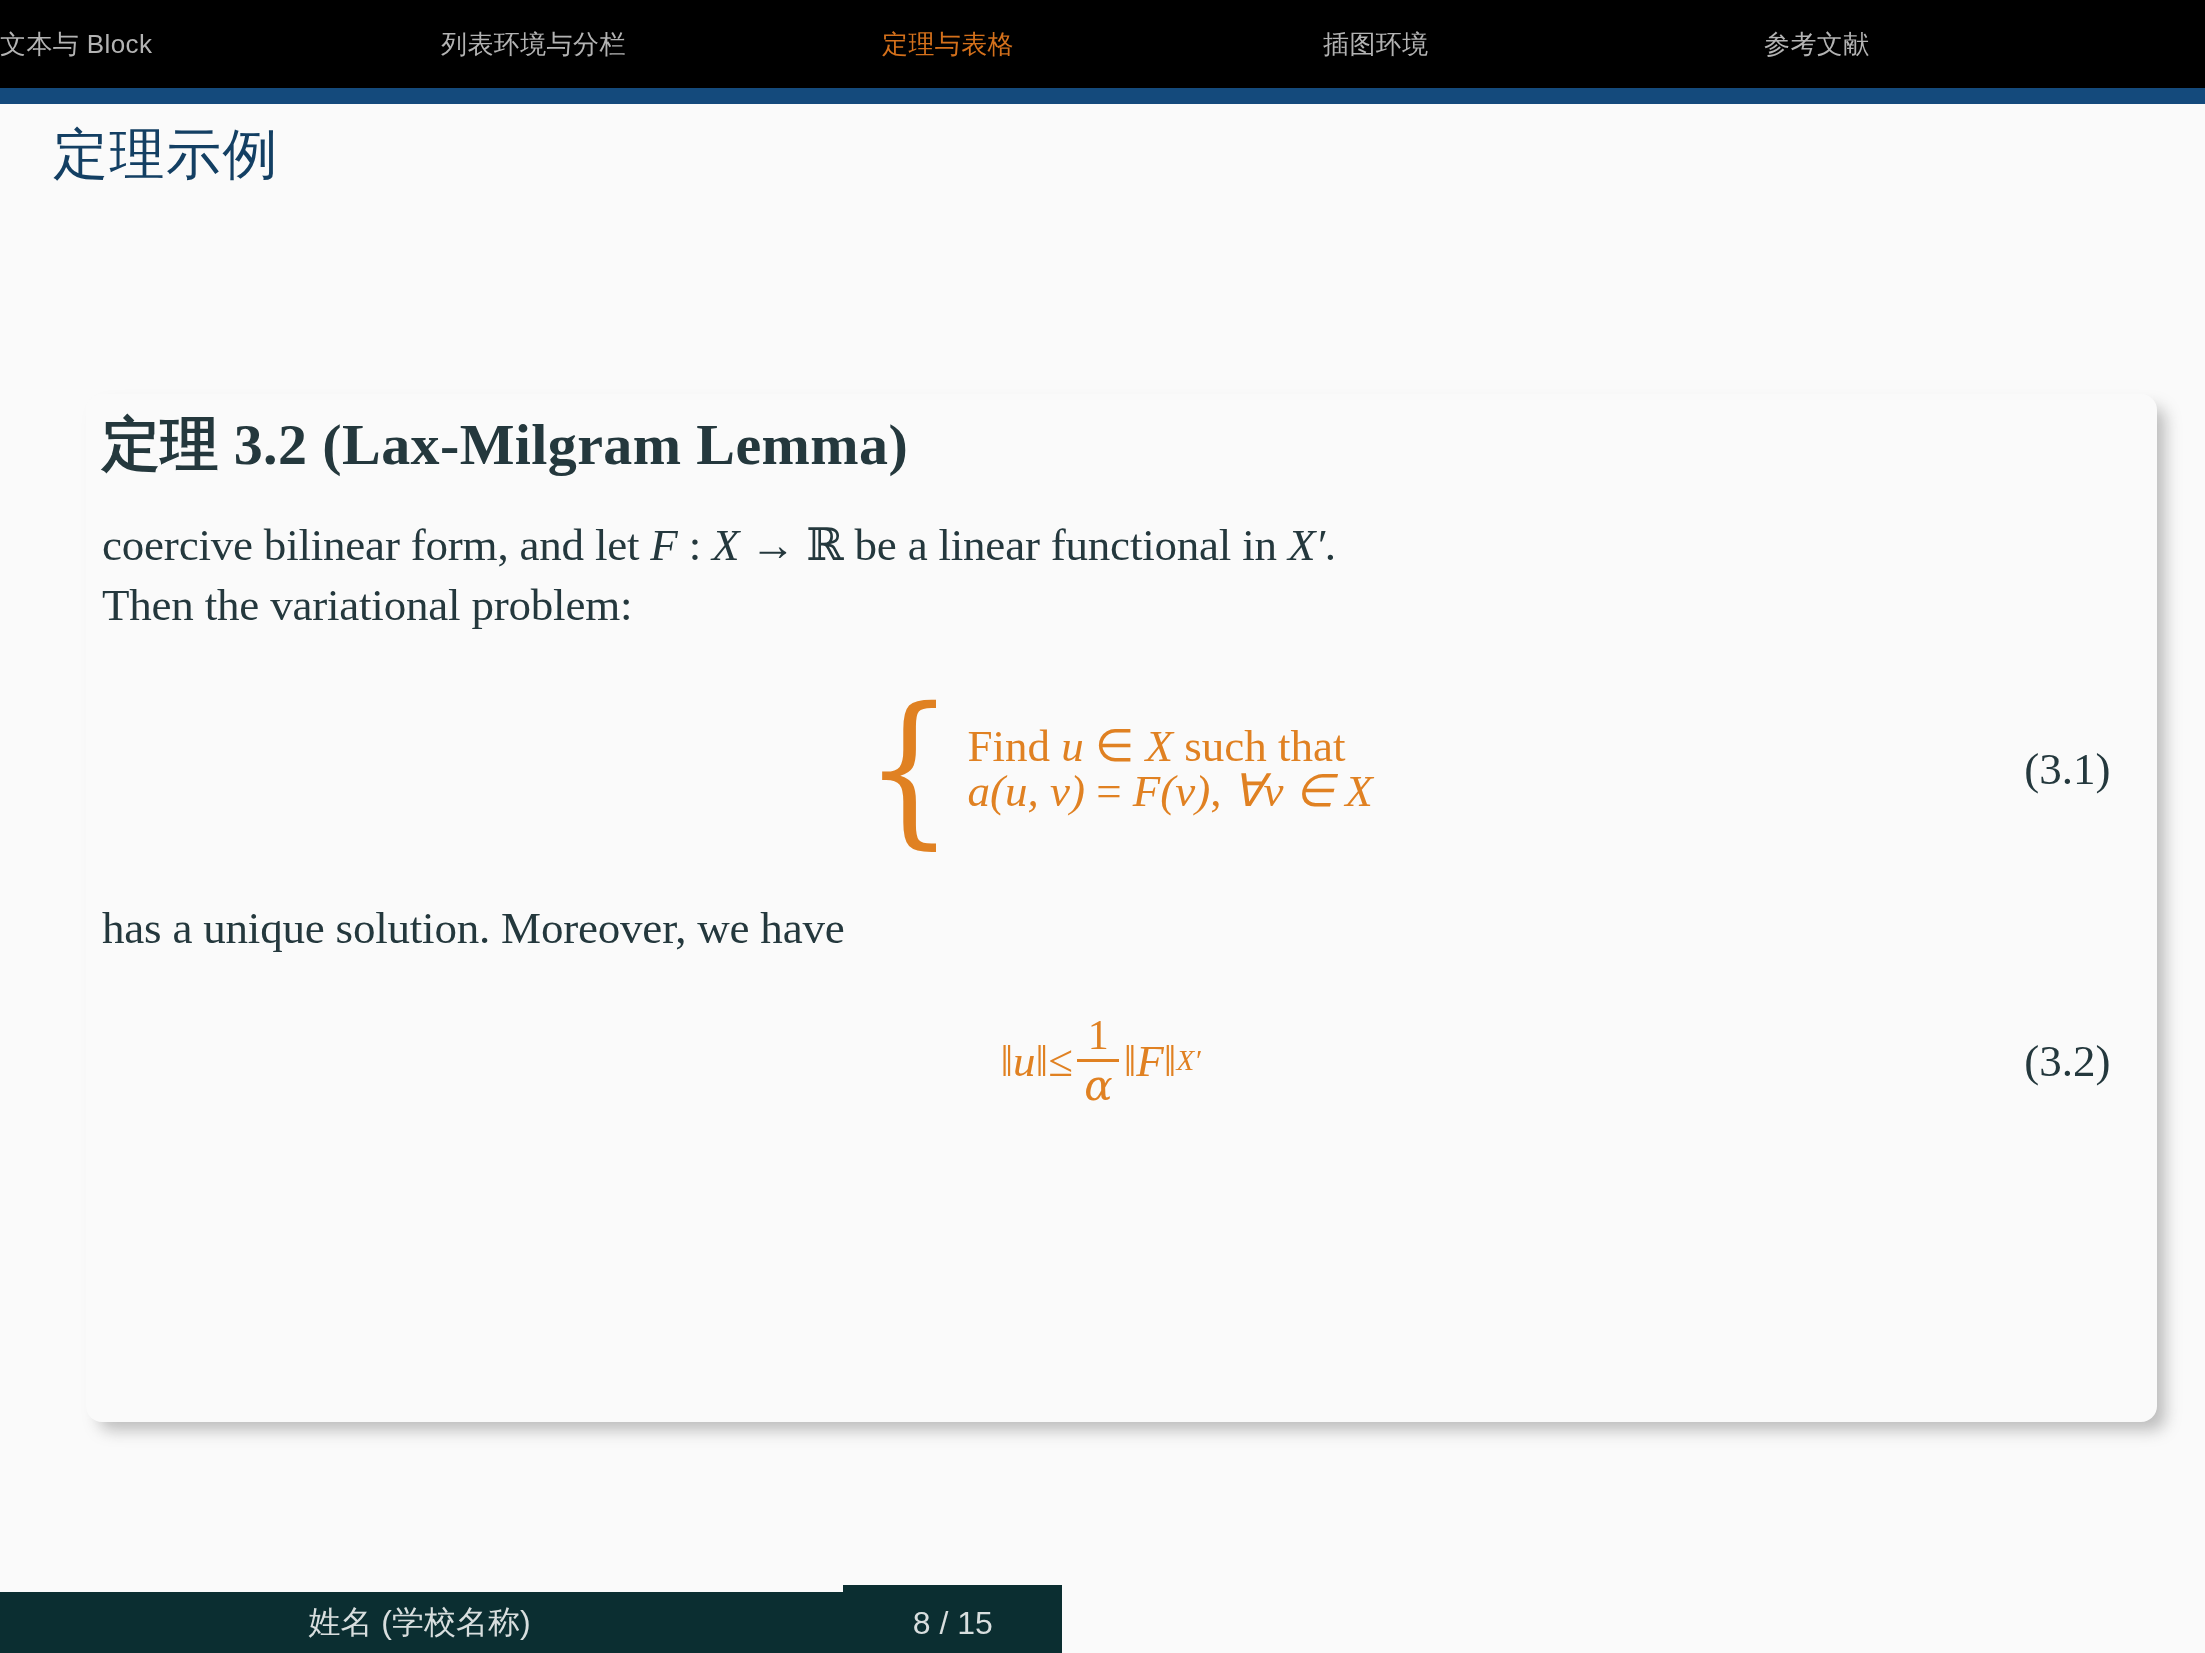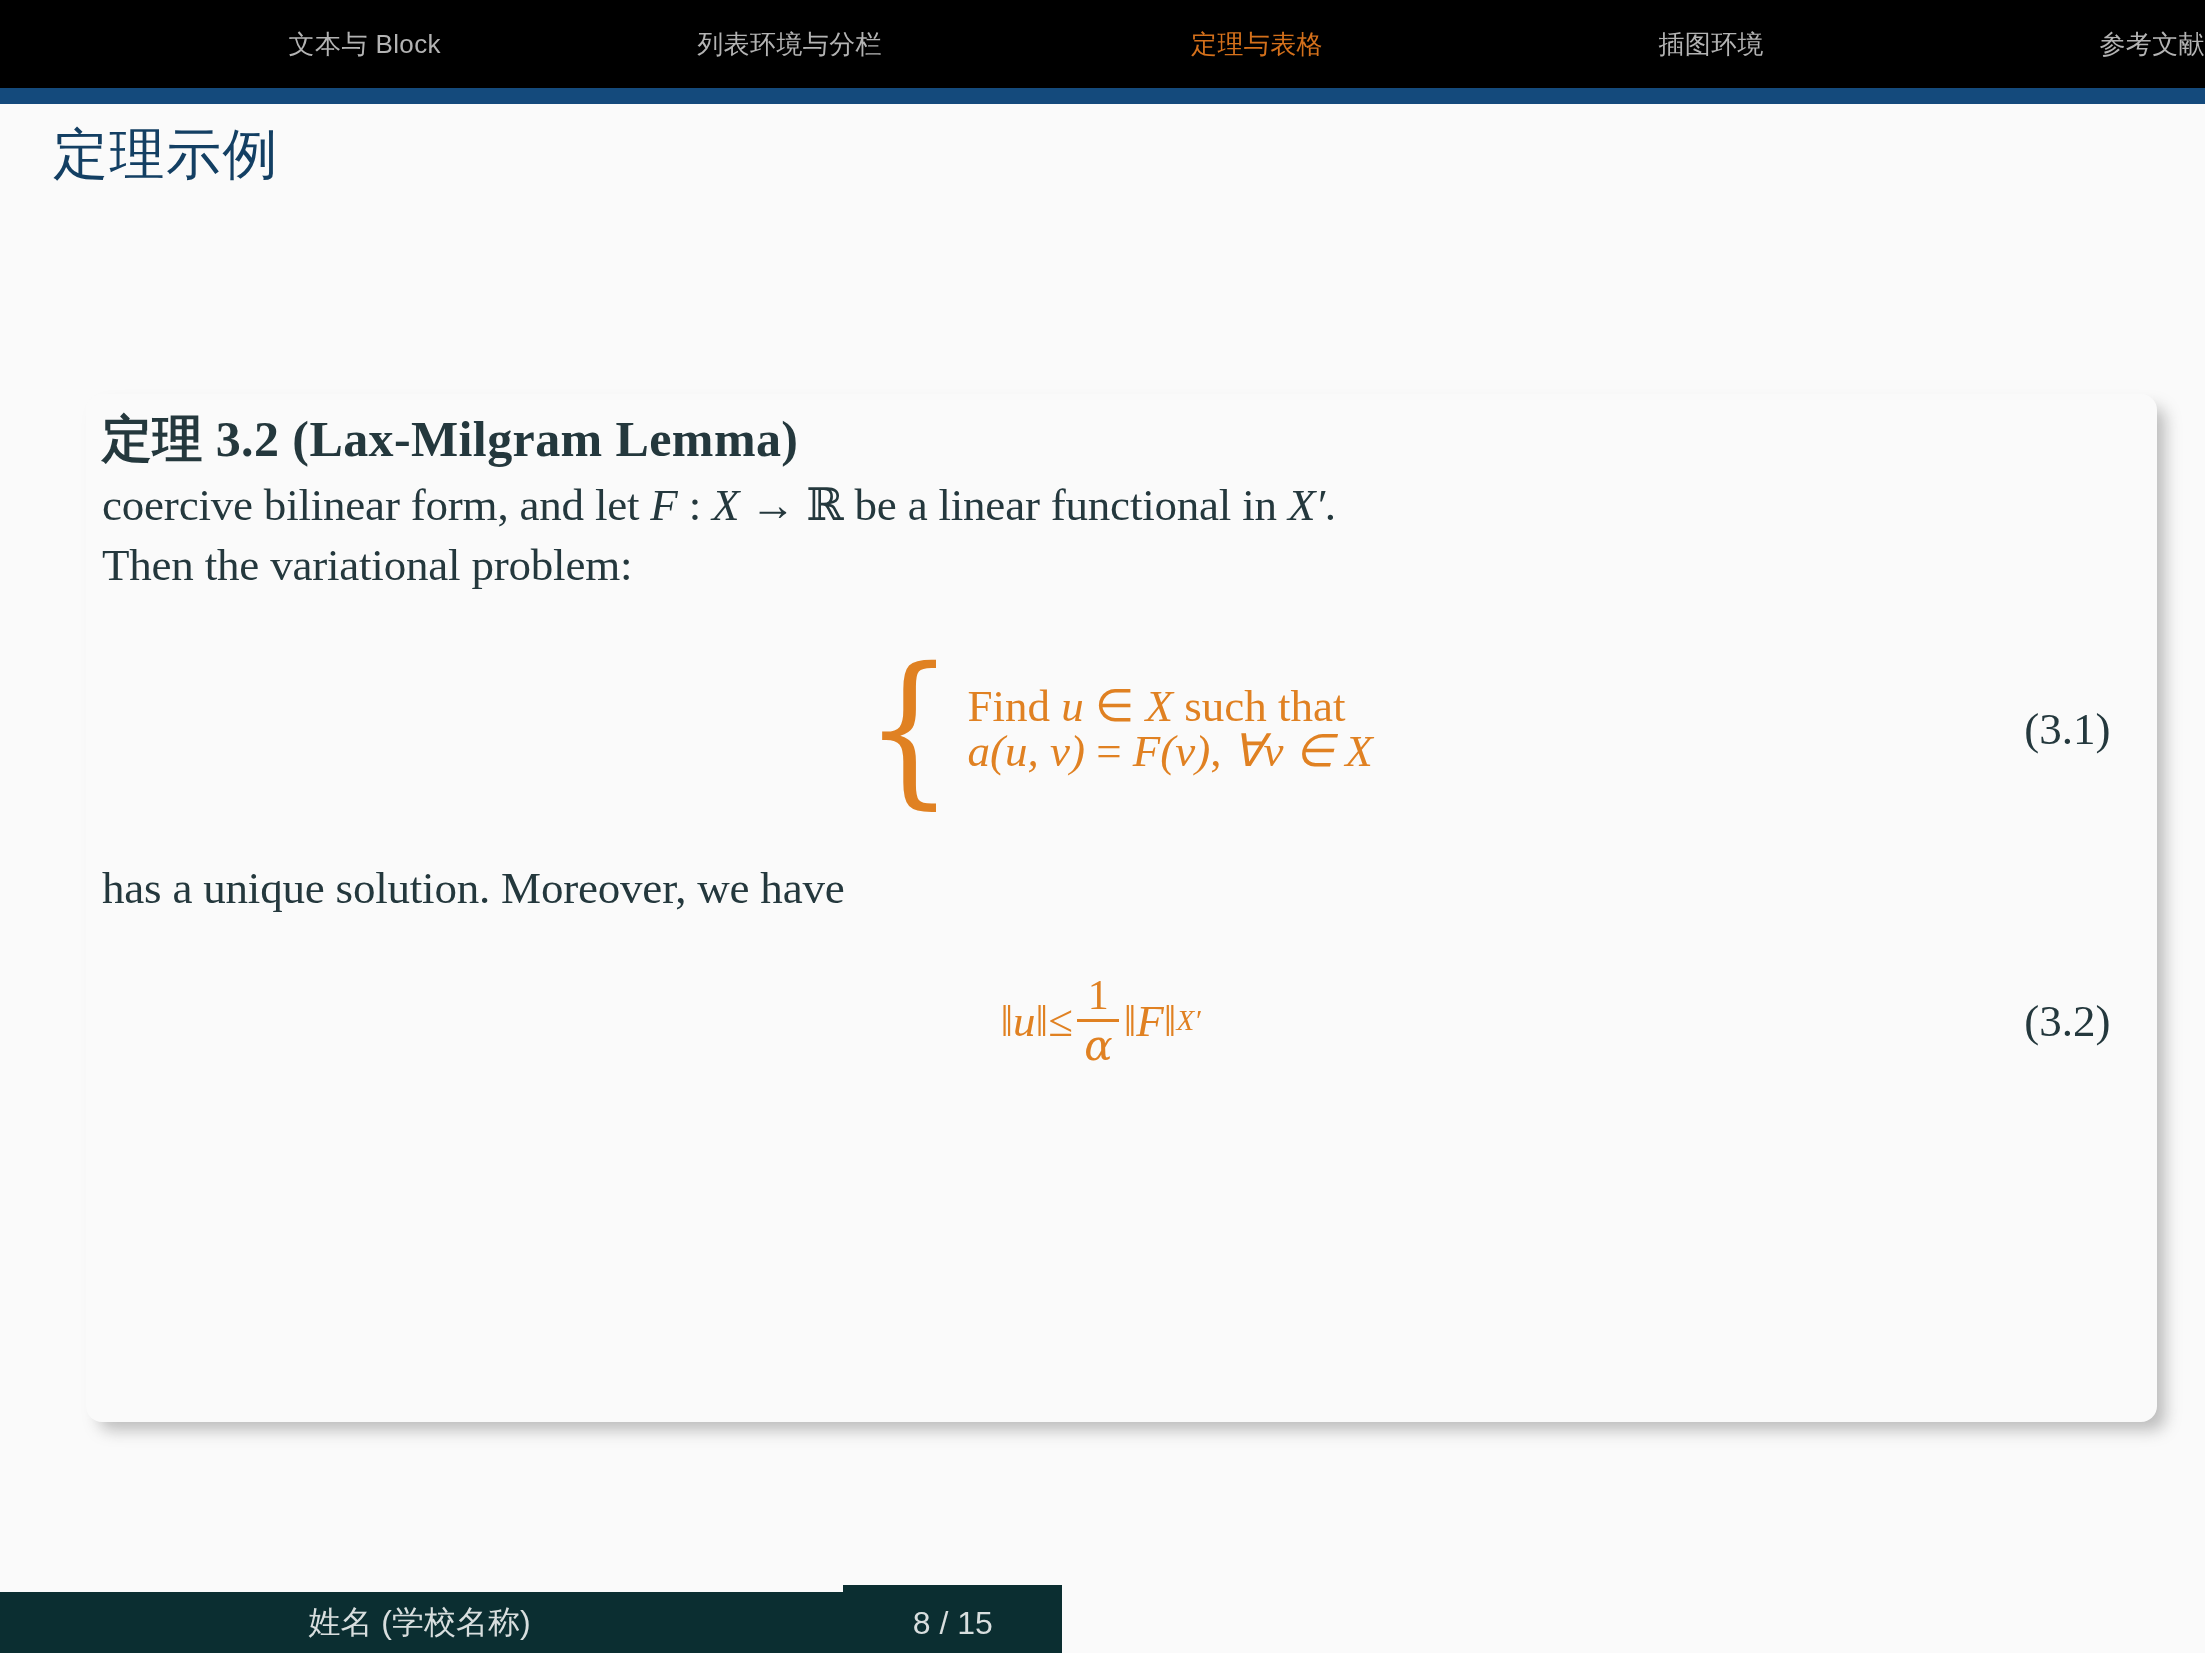--- a/index.html
+++ b/index.html
@@ -21,27 +21,26 @@
     position: absolute;
     top: 0; left: 0;
     width: 2205px;
     height: 88px;
     background: #000000;
     display: flex;
     align-items: center;
   }
   .nav-item {
     flex: 1 1 0;
-    text-align: right;
+    text-align: left;
     font-size: 26px;
     color: #b3b3b3;
     letter-spacing: 0.4px;
     white-space: nowrap;
     line-height: 1;
-    padding-left: 40px;
   }
   .nav-item.active {
     color: #d4701b;
   }
   .nav-rule {
     position: absolute;
     top: 88px; left: 0;
     width: 2205px;
     height: 16px;
     background: #144a7c;
@@ -67,25 +66,25 @@
     min-height: 1028px;
     background: #fafafa;
     border-radius: 16px;
     box-shadow: 10.2px 10.2px 16px -2.9px rgba(120,120,120,0.48);
     padding: 7.3px 29px 34px 16px;
   }
 
   .block-title {
     font-family: "Liberation Serif", serif;
     font-weight: bold;
-    font-size: 50px;
+    font-size: 58px;
     color: #24383d;
     letter-spacing: 0.4px;
     margin-top: 4.4px;
-    margin-bottom: 2px;
+    margin-bottom: 31px;
   }
   .block-title .cjk { font-family: "Liberation Sans", sans-serif; font-weight: bold; }
 
   .body-text {
     font-family: "Liberation Serif", serif;
     font-size: 45px;
     color: #24383d;
     line-height: 1.33;
     letter-spacing: -0.2px;
   }

